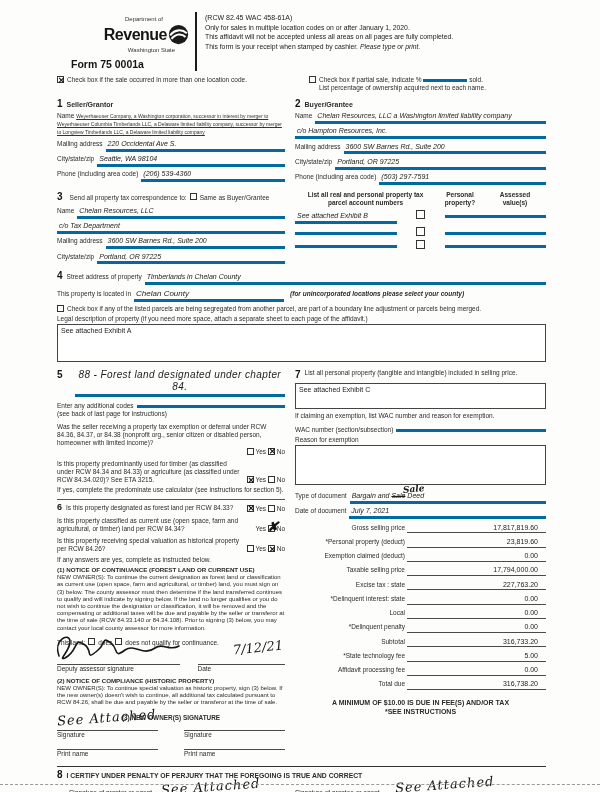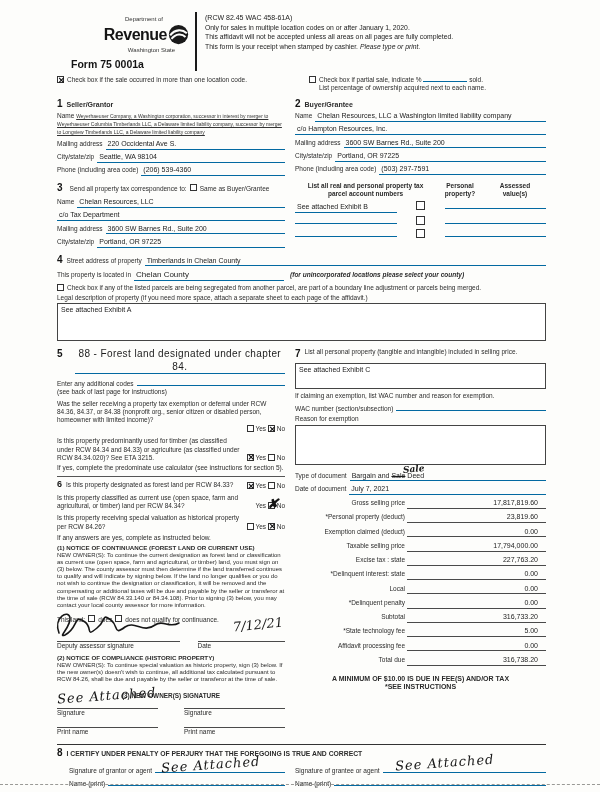--- a/index.html
+++ b/index.html
@@ -28,21 +28,21 @@
   .main-title { font-weight:bold; font-size:15px; letter-spacing:-0.3px; color:#141414; white-space:nowrap; }
   .title-rcw { font-size:7px; color:#222; }
   .hdr-note { font-size:6.8px; margin-top:1px; color:#222; }
 
   
   .cb { display:inline-block; width:7px; height:7px; border:1px solid #333; background:#fff;
         vertical-align:-1px; position:relative; flex:none; }
   .cb.checked::after { content:"\2715"; position:absolute; left:0px; top:-1.5px; font-size:8px; font-weight:bold; color:#111; }
   .f { display:flex; align-items:baseline; margin-top:3.5px; }
   .f .lbl { white-space:nowrap; padding-right:3px; }
-  .line { flex:1; border-bottom:1px solid #0369a1; min-height:8px; padding:0 2px; }
+  .line { flex:1; border-bottom:3px solid #0369a1; min-height:8px; padding:0 2px;font-style:italic; }
   .val { font-size:7px; color:#1c1c1c; }
   .secnum { font-weight:bold; font-size:10px; padding-right:4px; color:#141414; }
   .sectitle { font-weight:bold; font-size:7px; }
   .cols { display:flex; }
   .colL { width:238px; padding-right:10px; }
   .colR { flex:1; }
   .fineprint { font-size:5px; line-height:7px; text-decoration:underline; color:#333; }
 
   
   .hw { font-family:"DejaVu Serif", serif; font-style:italic; color:#181818; display:inline-block; }

